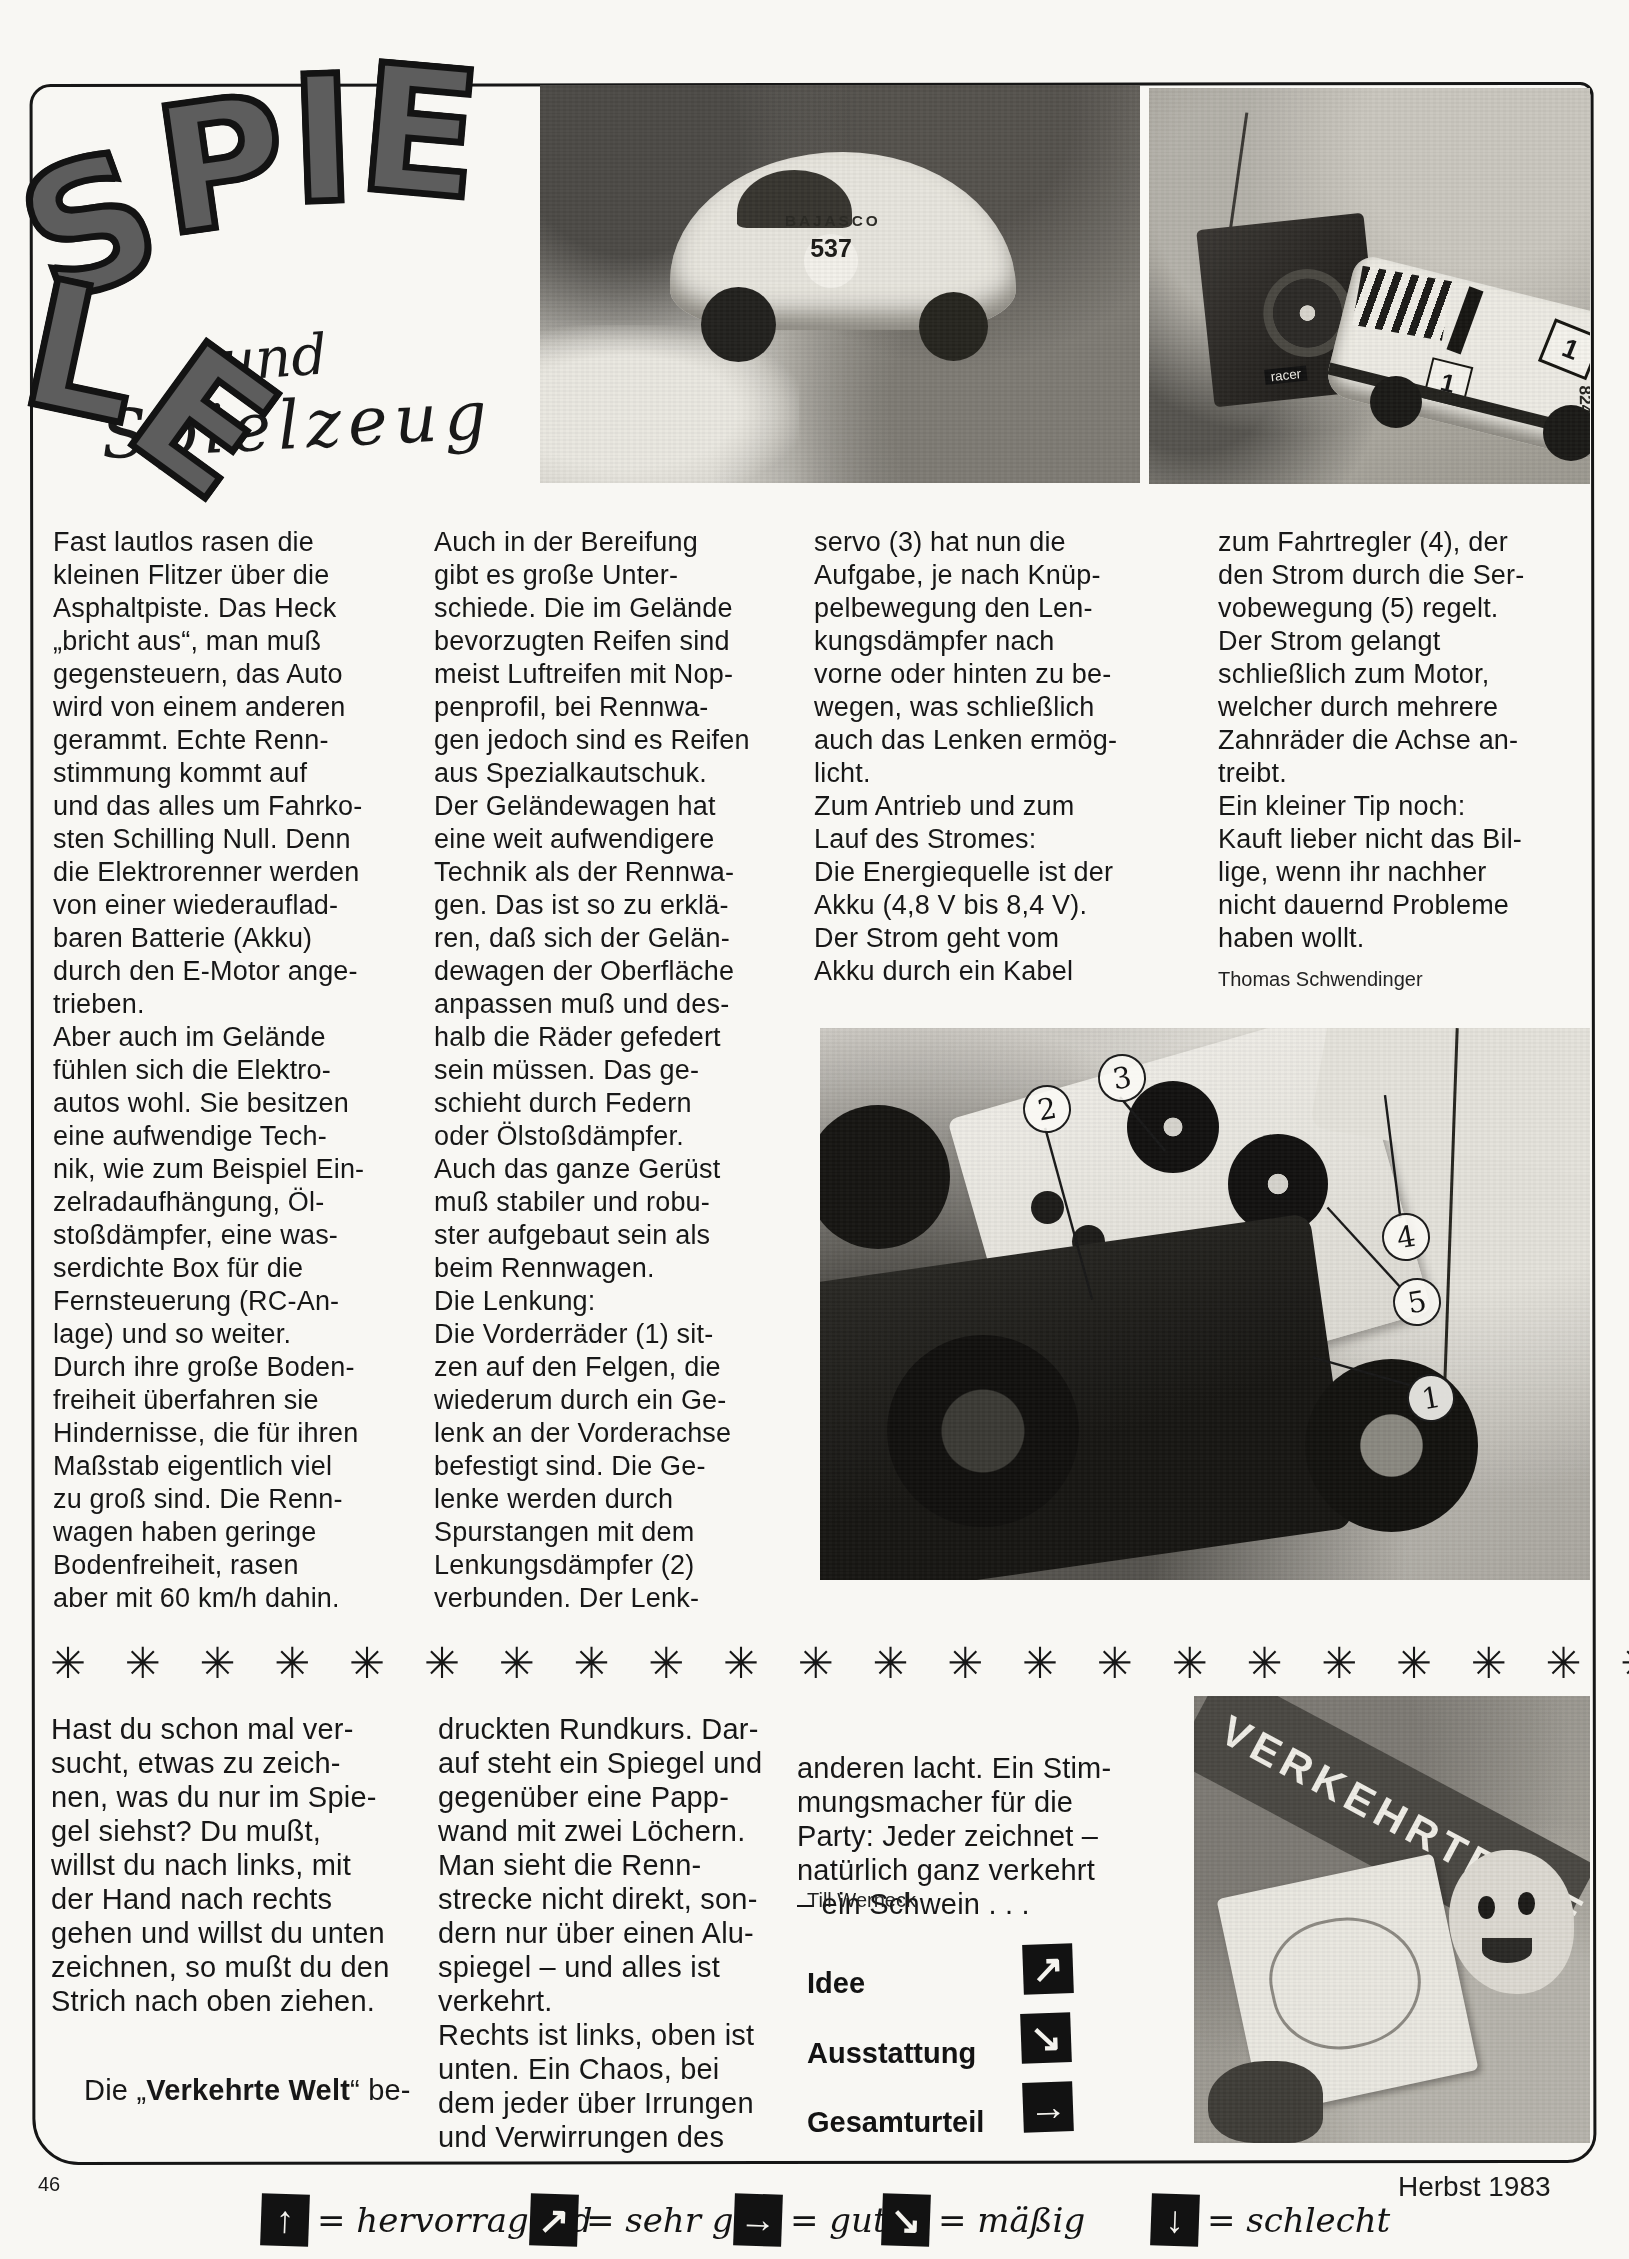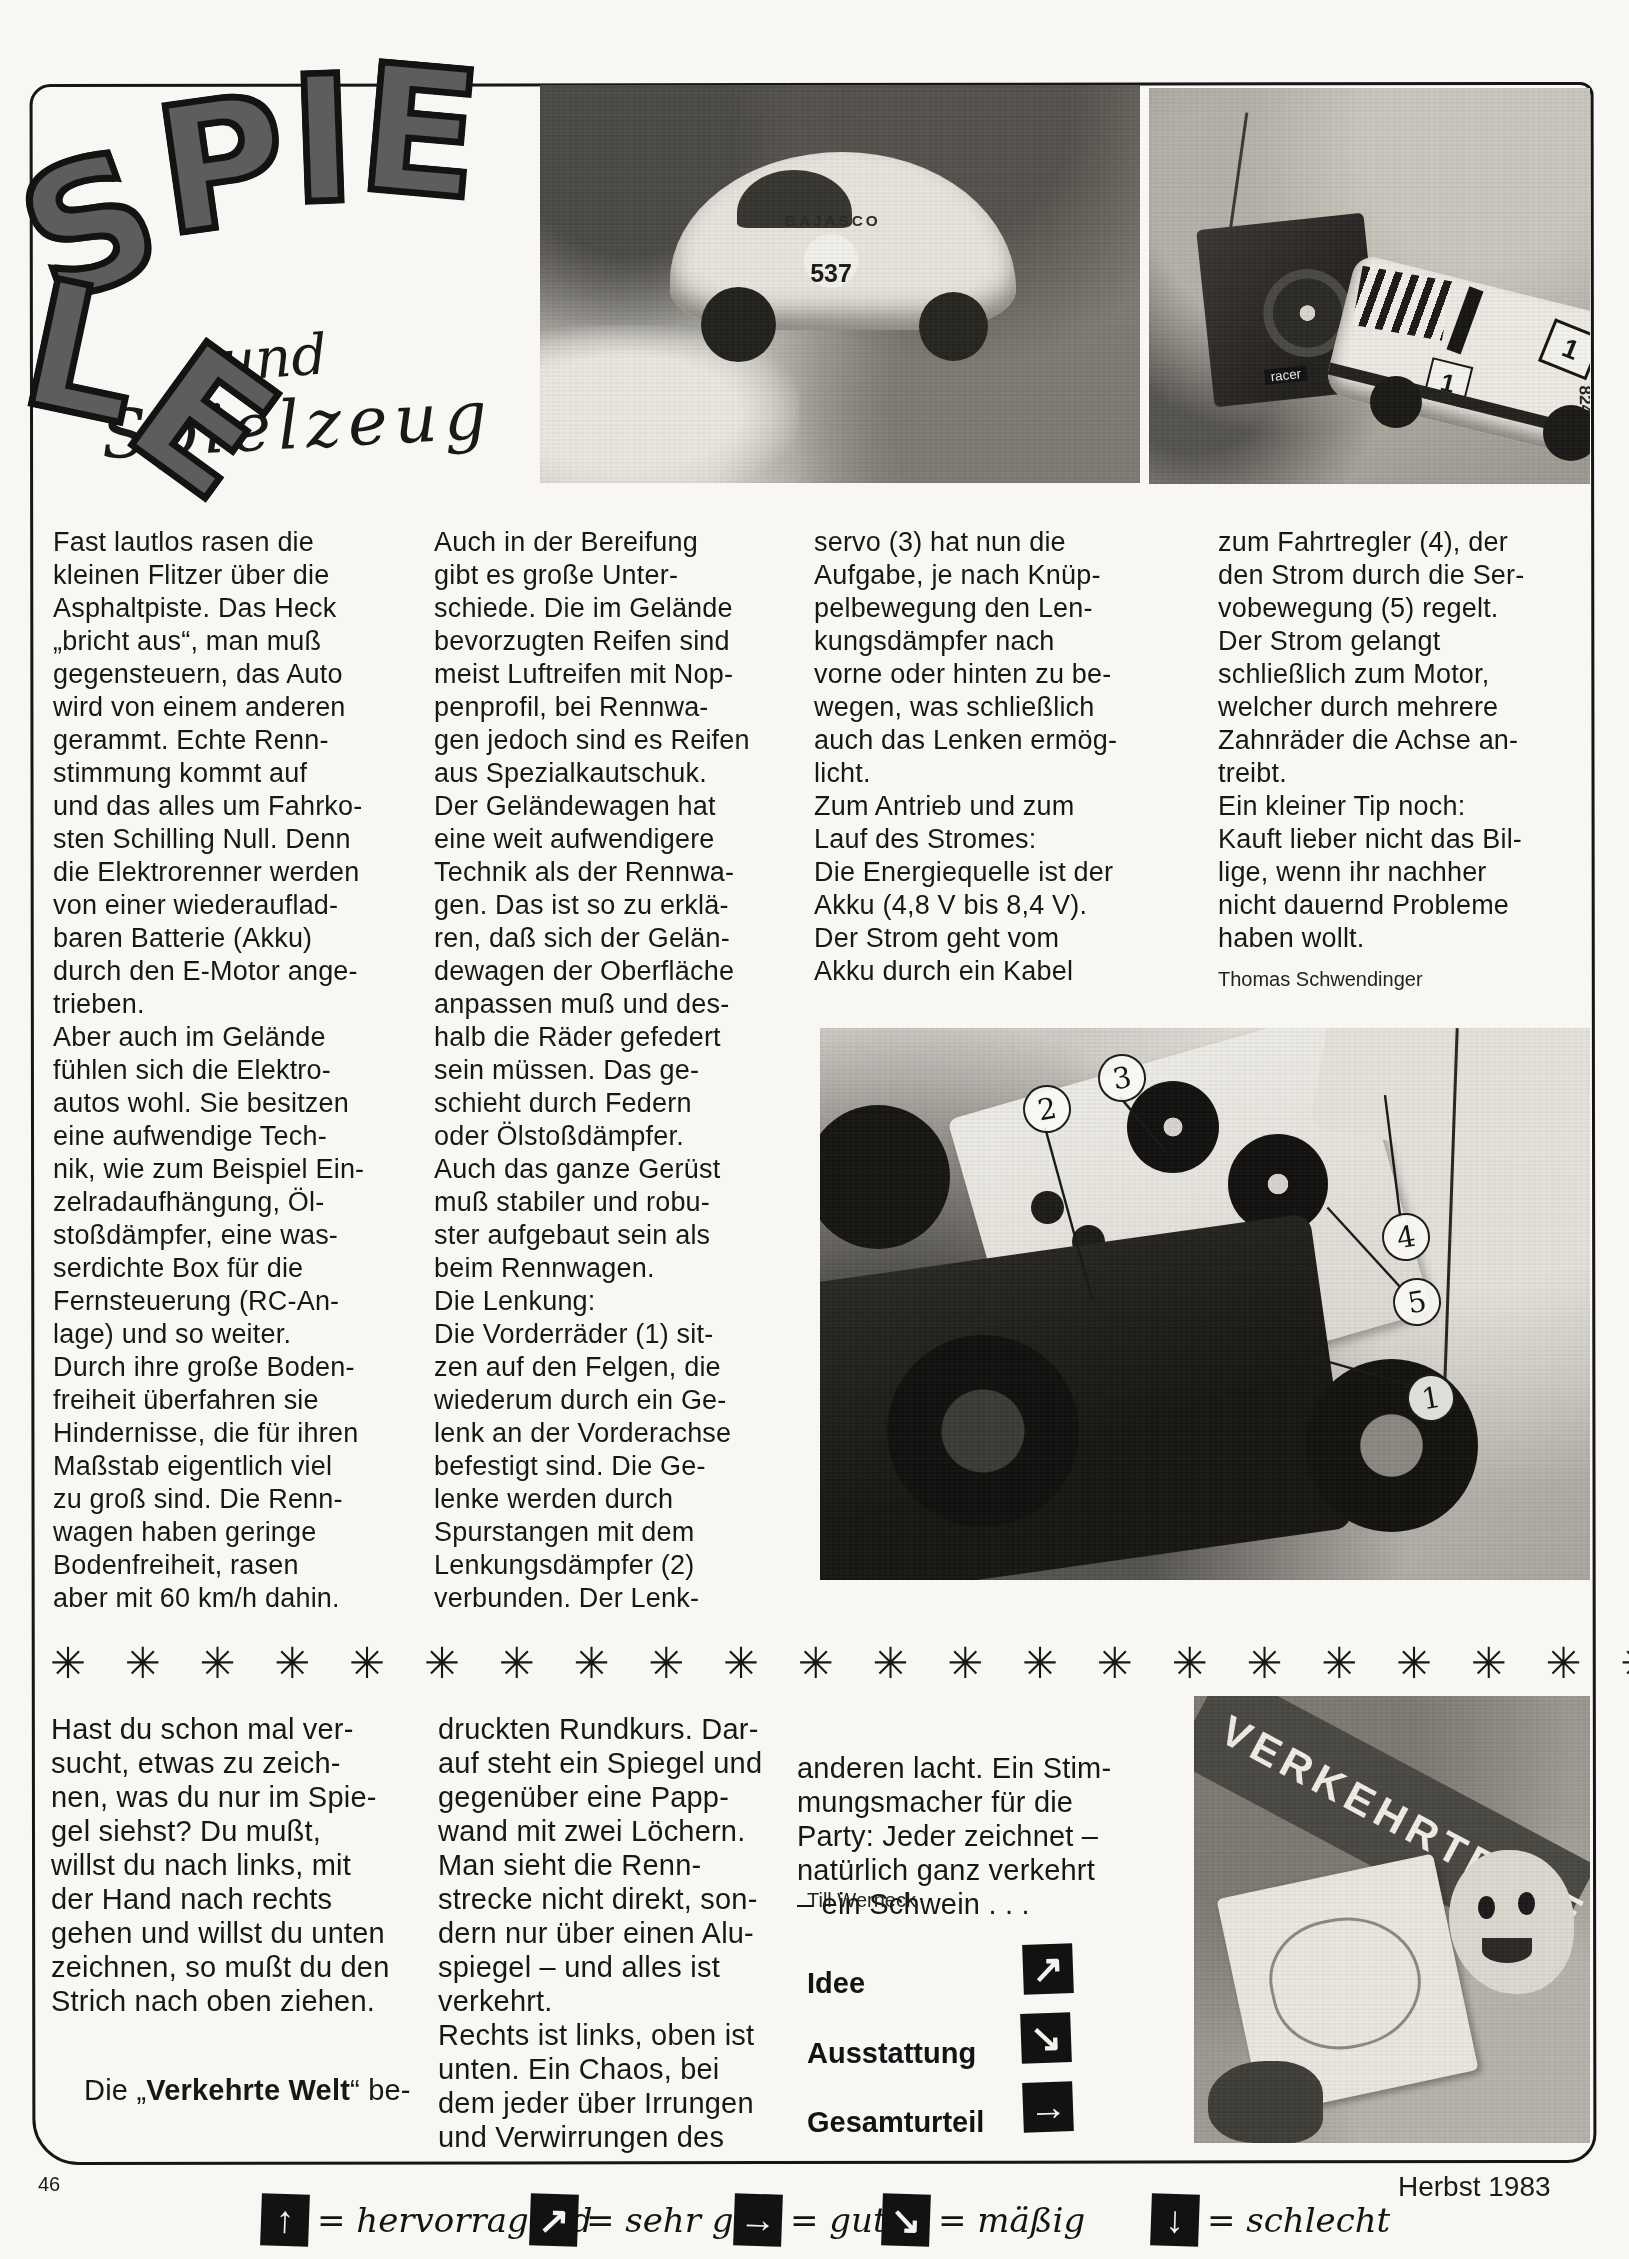--- a/index.html
+++ b/index.html
@@ -56,21 +56,21 @@
        radial-gradient(circle at 70% 8%, #55524d 0 20%, transparent 45%),
        radial-gradient(circle at 90% 80%, #7e7b74 0 30%, transparent 60%),
        radial-gradient(circle at 20% 92%, #d8d6cf 0 22%, transparent 50%),
        linear-gradient(180deg,#6b6863 0%,#8a8780 45%,#9d9a92 70%,#767370 100%);">
     <div class="abs" style="left:-29px;top:240px;width:288px;height:173px;background:radial-gradient(ellipse at 40% 50%,#e9e7e0 0 45%,transparent 75%);"></div>
     <div class="abs" style="left:130px;top:67px;width:346px;height:178px;background:#e6e4dd;border-radius:55% 55% 28% 30%/80% 85% 25% 25%;box-shadow:inset 0 -17.3px 23px #8a877f;"></div>
     <div class="abs" style="left:197px;top:85px;width:115px;height:58px;background:#37352f;border-radius:60% 60% 10% 10%/90% 90% 10% 10%;"></div>
     <div class="abs" style="left:161px;top:202px;width:75px;height:75px;background:#22211e;border-radius:50%;"></div>
     <div class="abs" style="left:379px;top:207px;width:69px;height:69px;background:#26251f;border-radius:50%;"></div>
     <div class="abs" style="left:245px;top:127px;font-size:15.4px;font-weight:bold;letter-spacing:2.9px;color:#2a2924;">BAJASCO</div>
-    <div class="abs" style="left:264px;top:149px;width:54px;height:54px;background:#f2f0ea;border-radius:50%;display:flex;align-items:flex-end;justify-content:center;">
+    <div class="abs" style="left:264px;top:149px;width:54px;height:54px;background:#f2f0ea;border-radius:50%;display:flex;align-items:flex-start;justify-content:center;">
       <span style="font-size:25px;font-weight:bold;color:#1b1a17;">537</span>
     </div>
     <div class="grain"></div>
   </div>
 
   <div class="abs photo" style="left:1149px;top:88px;width:441px;height:396px;background:
        radial-gradient(circle at 75% 15%, #c9c6be 0 25%, transparent 50%),
        radial-gradient(circle at 30% 30%, #b4b1a9 0 30%, transparent 55%),
        radial-gradient(circle at 10% 70%, #56544f 0 18%, transparent 40%),
        linear-gradient(160deg,#a3a099 0%,#b8b5ad 50%,#9b988f 100%);">

